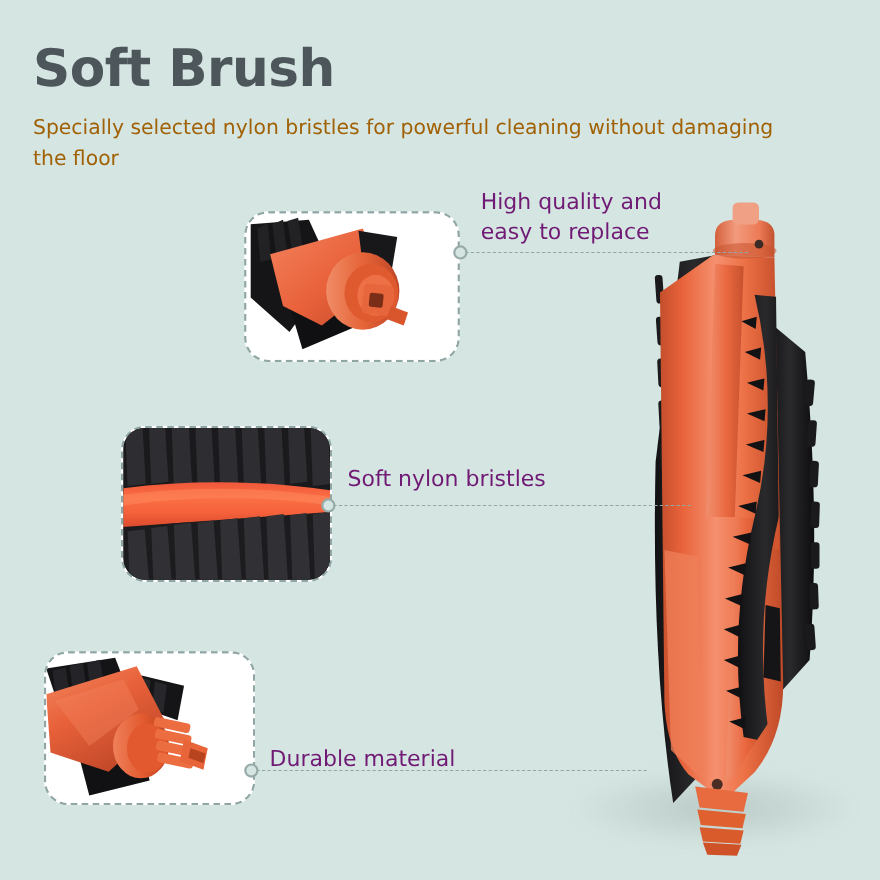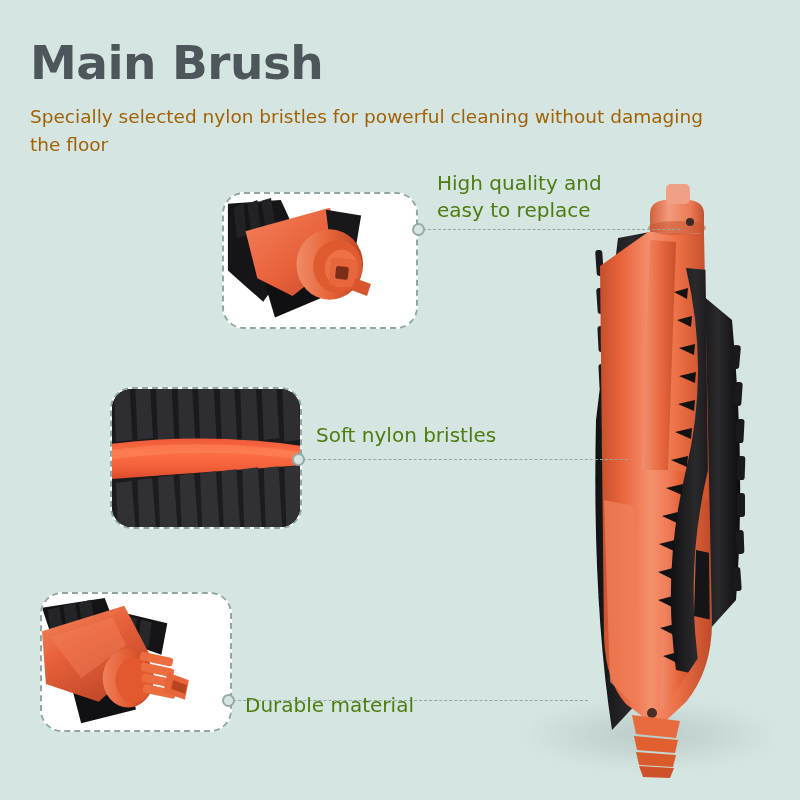--- a/index.html
+++ b/index.html
@@ -24,26 +24,26 @@
     width:680px;
     font-size:18.5px; line-height:28px;
     color:#a16207;
     font-family:"DejaVu Sans", sans-serif;
   }
 
   
   .callout-label {
     position:absolute;
     font-size:20px; line-height:27px;
-    color:#4d7c0f;
+    color:#701a75;
     white-space:pre-line;
   }
   #label-high-quality { left:437px; top:170px; }
   #label-soft-nylon   { left:316px; top:422px; }
-  #label-durable      { left:245px; top:692px; }
+  #label-durable      { left:245px; top:676px; }
 
   
   .connector { position:absolute; height:0; border-top:1.5px dashed #93a8a6; }
   #connector-1 { left:418px; top:229px; width:262px; }
   #connector-2 { left:298px; top:459px; width:330px; }
   #connector-3 { left:228px; top:700px; width:360px; }
 
   .connector-dot {
     position:absolute;
     width:13px; height:13px;
@@ -80,21 +80,21 @@
     position:absolute;
     left:520px; top:700px;
     width:260px; height:70px;
     background:radial-gradient(ellipse at 50% 50%, rgba(120,140,140,.30) 0%, rgba(120,140,140,0) 70%);
     filter:blur(6px);
   }
 </style>
 </head>
 <body>
 
-<div id="page-title">Main Brush</div>
+<div id="page-title">Soft Brush</div>
 
 <div id="page-subtitle">Specially selected nylon bristles for powerful cleaning without damaging the floor</div>
 
 <div id="brush-shadow"></div>
 
 <svg id="main-brush-image" viewBox="0 0 300 610">
   <defs>
     <linearGradient id="coreGrad" x1="0" y1="0" x2="1" y2="0">
       <stop offset="0%" stop-color="#c44f2c"></stop>
       <stop offset="18%" stop-color="#e8633a"></stop>

